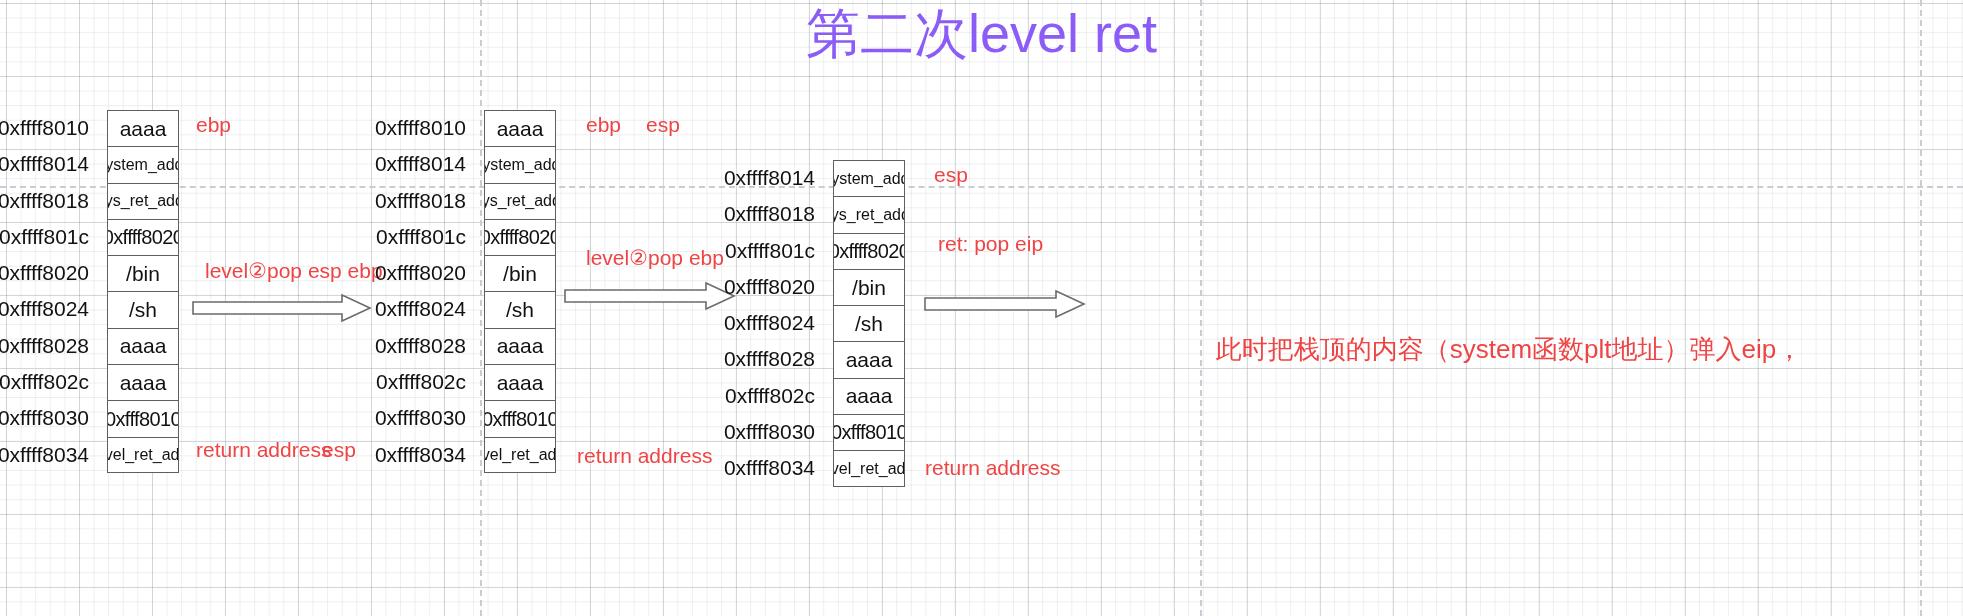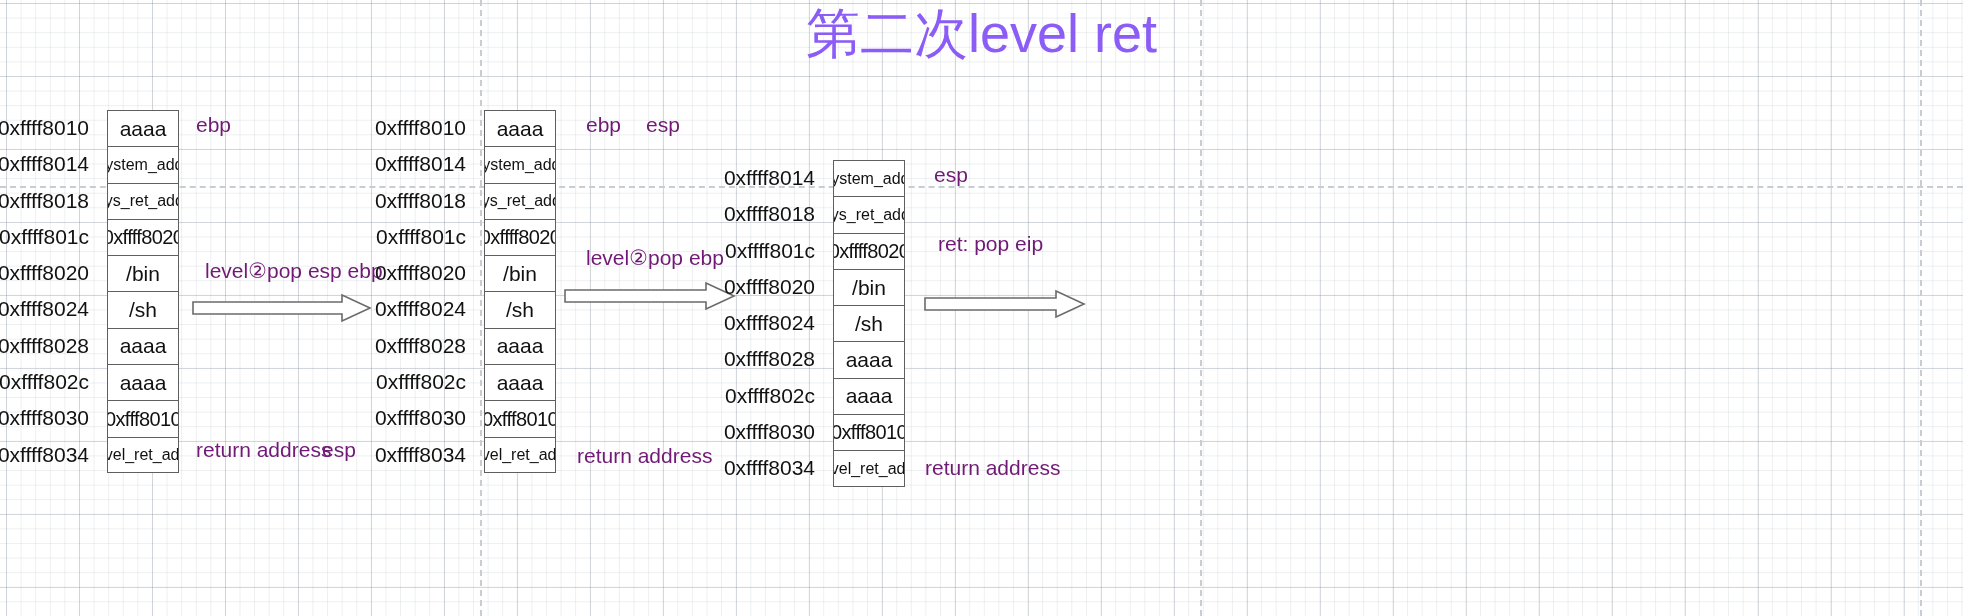--- a/index.html
+++ b/index.html
@@ -57,21 +57,21 @@
     display:flex;align-items:center;justify-content:center;
     font-size:21px;color:#111;
     overflow:hidden;white-space:nowrap;
   }
   .row:last-child .cell{border-bottom:1.4px solid #5f5f5f;}
   .cell.sm{font-size:16px;}
   .cell.tight{font-size:20px;letter-spacing:-0.6px;}
 
   .note{
     position:absolute;white-space:nowrap;
-    font-size:21px;color:#701a75;
+    font-size:21px;color:#ef4444;
   }
   .note.cn{
     font-size:26px;line-height:1.35;white-space:pre;text-align:center;
   }
 
   .arrow{position:absolute;}
   .arrow svg{display:block;}
 </style>
 </head>
 <body>
@@ -235,15 +235,16 @@
   <div class="note" style="left:925px;top:456px;">return address</div>
 
   <div class="note" style="left:938px;top:232px;text-align:center;">ret: pop eip</div>
   <div class="arrow" style="left:924px;top:288px;">
     <svg width="162" height="32" viewBox="0 0 162 32">
       <polygon points="1,10 132,10 132,3 160,16 132,29 132,22 1,22" fill="#ffffff" stroke="#6b6b6b" stroke-width="1.6" stroke-linejoin="miter"></polygon>
     </svg>
   </div>
 
   <div class="note cn" style="left:1069px;top:262px;width:880px;">
+    <div>此时把栈顶的内容（system函数plt地址）弹入eip，</div>
   </div>
 
 </div>
 
 </body></html>

